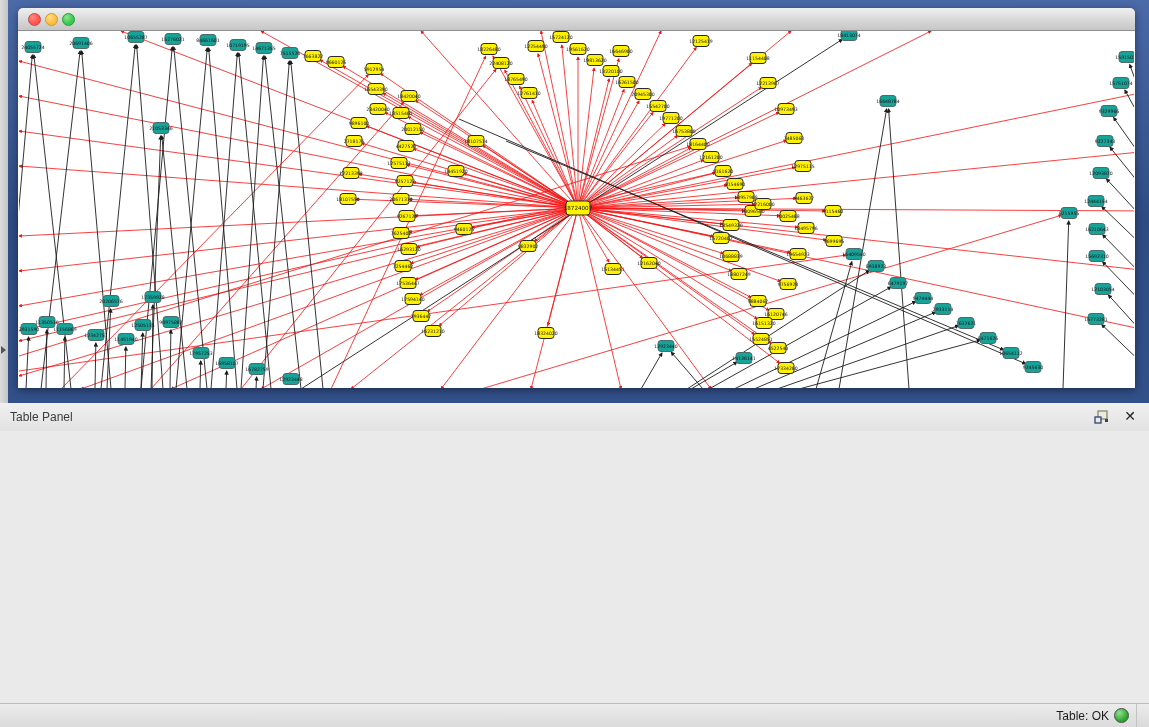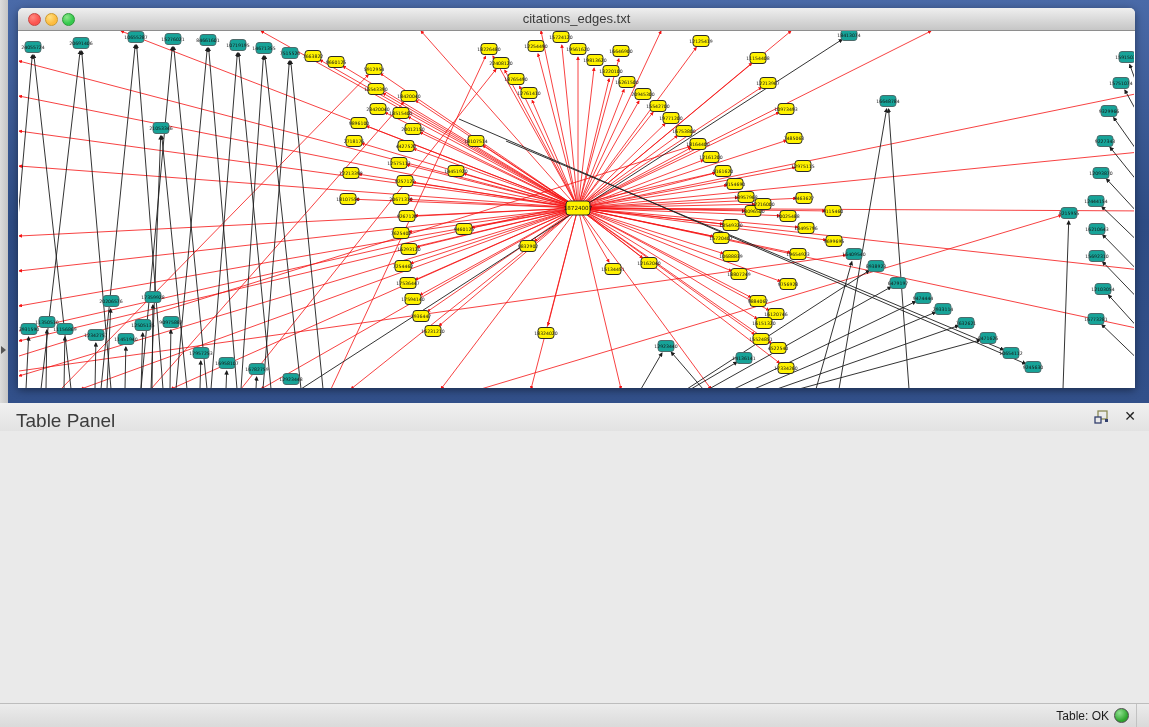--- a/index.html
+++ b/index.html
@@ -18,21 +18,21 @@
   .tl{position:absolute;top:5px;width:11px;height:11px;border-radius:50%;}
   .tl.red{left:10px;background:radial-gradient(circle at 35% 30%,#ff8a80,#fc5450 60%);border:1px solid #c94440;}
   .tl.yellow{left:27px;background:radial-gradient(circle at 35% 30%,#ffe082,#fdbc40 60%);border:1px solid #cd9a2e;}
   .tl.green{left:44px;background:radial-gradient(circle at 35% 30%,#8ee78a,#35c94e 60%);border:1px solid #2c9a37;}
   .win-title{position:absolute;left:0;right:0;top:3px;text-align:center;font-size:13px;color:#3a3a3a;}
   .canvas{position:absolute;left:1px;top:23px;right:1px;bottom:0;background:#fff;overflow:hidden;}
   .canvas svg{display:block;}
   
   .panel-header{position:absolute;left:0;top:403px;width:1149px;height:28px;
                 background:linear-gradient(#f0f0f0,#e2e2e2);border-bottom:1px solid #c8c8c8;}
-  .panel-title{position:absolute;left:16px;top:7px;font-size:19px;color:#3c3c3c;}
+  .panel-title{position:absolute;left:10px;top:7px;font-size:12px;color:#3c3c3c;}
   .panel-float{position:absolute;right:40px;top:7px;width:15px;height:14px;cursor:pointer;}
   .panel-close{position:absolute;right:13px;top:5px;font-size:14px;font-weight:bold;color:#222;cursor:pointer;}
   .panel-body{position:absolute;left:0;top:431px;width:1149px;height:272px;background:#eaeaea;}
   
   .statusbar{position:absolute;left:0;top:703px;width:1149px;height:24px;
              background:linear-gradient(#ececec,#d9d9d9);border-top:1px solid #bdbdbd;}
   .mem-label{position:absolute;right:40px;top:5px;font-size:12px;color:#1c1c1c;}
   .mem-dot{position:absolute;right:20px;top:4px;width:13px;height:13px;border-radius:50%;
            background:radial-gradient(circle at 35% 30%,#8fe18f,#2ea52e 65%);border:1px solid #4a4a4a;}
   .status-div{position:absolute;right:12px;top:0;bottom:0;border-left:1px solid #c2c2c2;}
@@ -42,21 +42,20 @@
 
 <div class="desktop">
   <div class="left-strip">
     <div class="strip-arrow"></div>
   </div>
   <div class="net-window">
     <div class="titlebar">
       <div class="tl red"></div>
       <div class="tl yellow"></div>
       <div class="tl green"></div>
-      <div class="win-title">citations_edges.txt</div>
     </div>
     <div class="canvas">
       <svg width="1115" height="357" viewBox="18 30 1115 357">
         <defs>
           <marker id="ar" viewBox="0 0 10 10" refX="8" refY="5" markerWidth="4.6" markerHeight="4.6" orient="auto">
               <path d="M0,0L10,5L0,10z" fill="#f51111"></path>
             </marker>
           <marker id="ab" viewBox="0 0 10 10" refX="8" refY="5" markerWidth="5" markerHeight="5" orient="auto">
               <path d="M0,0L10,5L0,10z" fill="#1d1d1d"></path>
             </marker>

